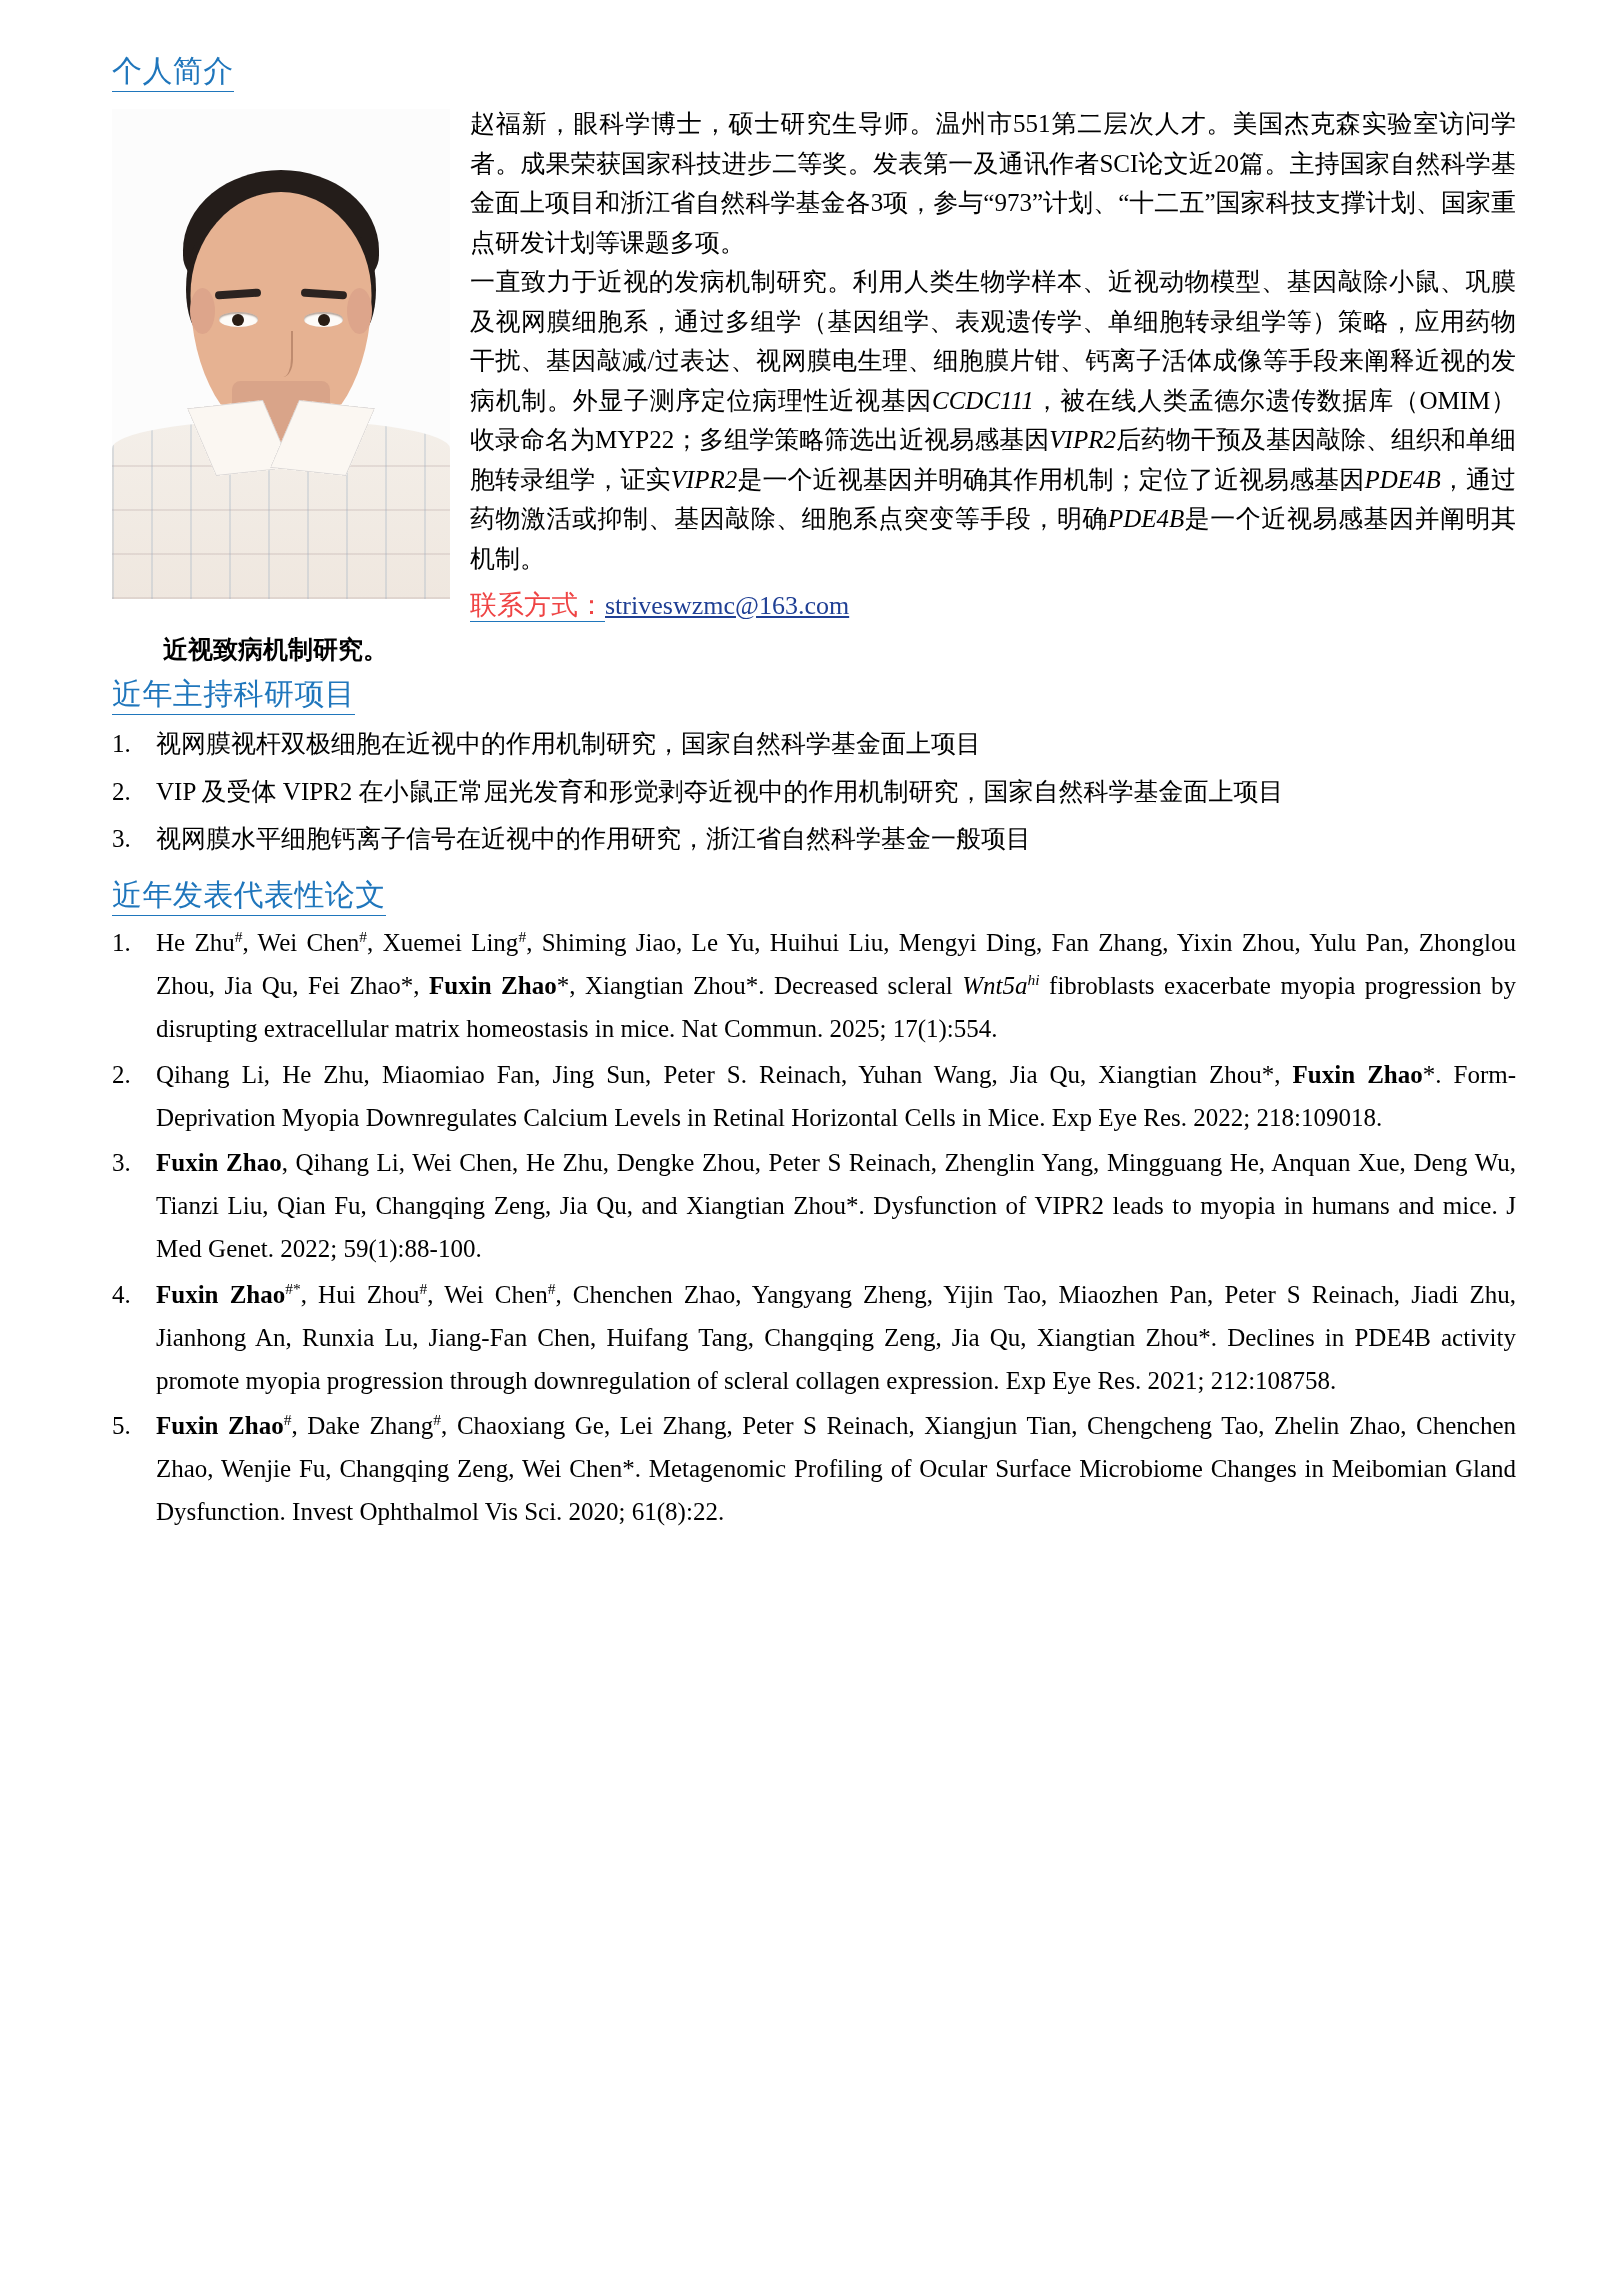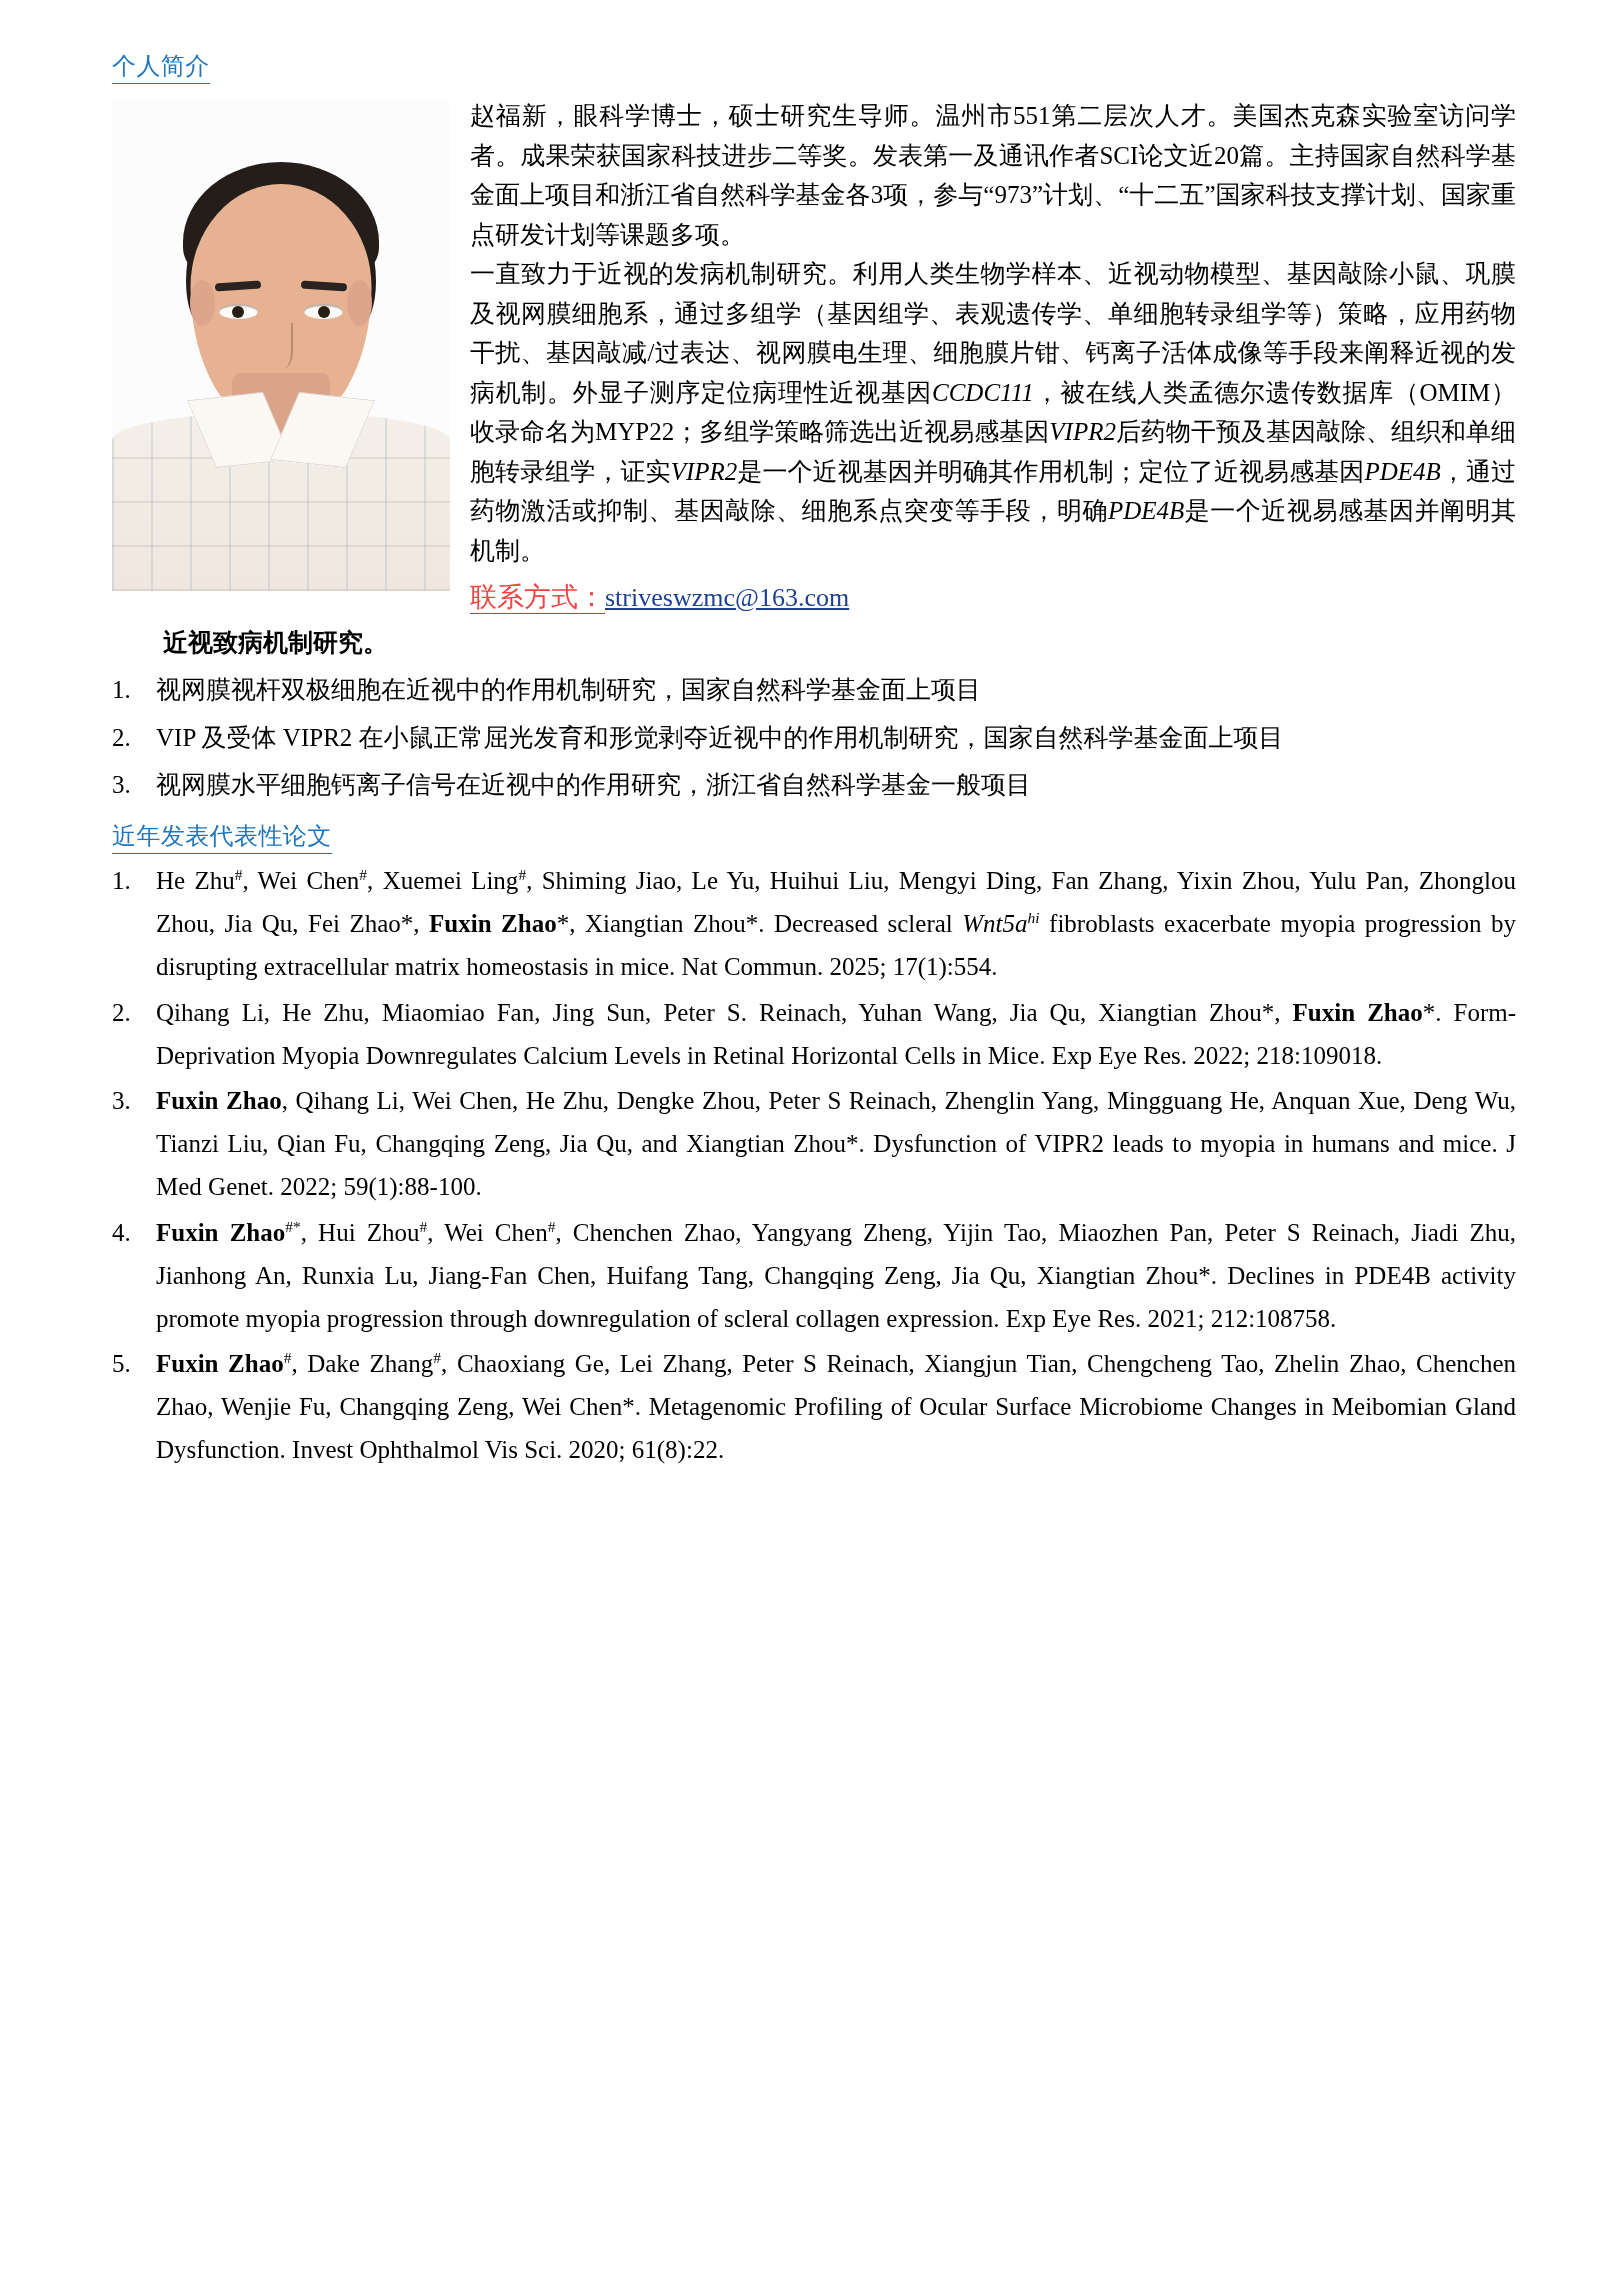--- a/index.html
+++ b/index.html
@@ -26,21 +26,21 @@
   .inner {
     position: absolute;
     left: 112px;
     top: 51px;
     width: 1404px;
   }
 
   
   .sec-head {
     color: #1F76BC;
-    font-size: 24px;
+    font-size: 30px;
     line-height: 1.32;
     font-weight: normal;
     letter-spacing: 0.4px;
     display: inline-block;
     border-bottom: 1.7px solid #1F76BC;
     padding-bottom: 0.8px;
     margin: 0;
   }
   .head-row { margin: 0 0 5px 0; }
   .head-row.tight { margin-bottom: 1.7px; }
@@ -210,20 +210,23 @@
 
       <p class="bio-p"><span>一直致力于近视的发病机制研究。利用人类生物学样本、近视动物模型、基因敲除小鼠、巩膜及视网膜细胞系，通过多组学（基因组学、表观遗传学、单细胞转录组学等）策略，应用药物干扰、基因敲减/过表达、视网膜电生理、细胞膜片钳、钙离子活体成像等手段来阐释近视的发病机制。外显子测序定位病理性近视基因</span><em class="gene">CCDC111</em><span>，被在线人类孟德尔遗传数据库（OMIM）收录命名为MYP22；多组学策略筛选出近视易感基因</span><em class="gene">VIPR2</em><span>后药物干预及基因敲除、组织和单细胞转录组学，证实</span><em class="gene">VIPR2</em><span>是一个近视基因并明确其作用机制；定位了近视易感基因</span><em class="gene">PDE4B</em><span>，通过药物激活或抑制、基因敲除、细胞系点突变等手段，明确</span><em class="gene">PDE4B</em><span>是一个近视易感基因并阐明其机制。</span></p>
     </div>
 
     <div class="contact-line">
       <span class="contact-label">联系方式：</span><a class="email-link" href="#">striveswzmc@163.com</a>
     </div>
 
     <div class="indent-text">近视致病机制研究。</div>
 
+    <div class="head-row tight">
+      <span class="sec-head">近年主持科研项目</span>
+    </div>
     <ol class="proj-list">
       <li>视网膜视杆双极细胞在近视中的作用机制研究，国家自然科学基金面上项目</li>
       <li>VIP 及受体 VIPR2 在小鼠正常屈光发育和形觉剥夺近视中的作用机制研究，国家自然科学基金面上项目</li>
       <li>视网膜水平细胞钙离子信号在近视中的作用研究，浙江省自然科学基金一般项目</li>
     </ol>
 
     <div class="head-row tight" style="margin-top:12px;">
       <span class="sec-head">近年发表代表性论文</span>
     </div>
 

